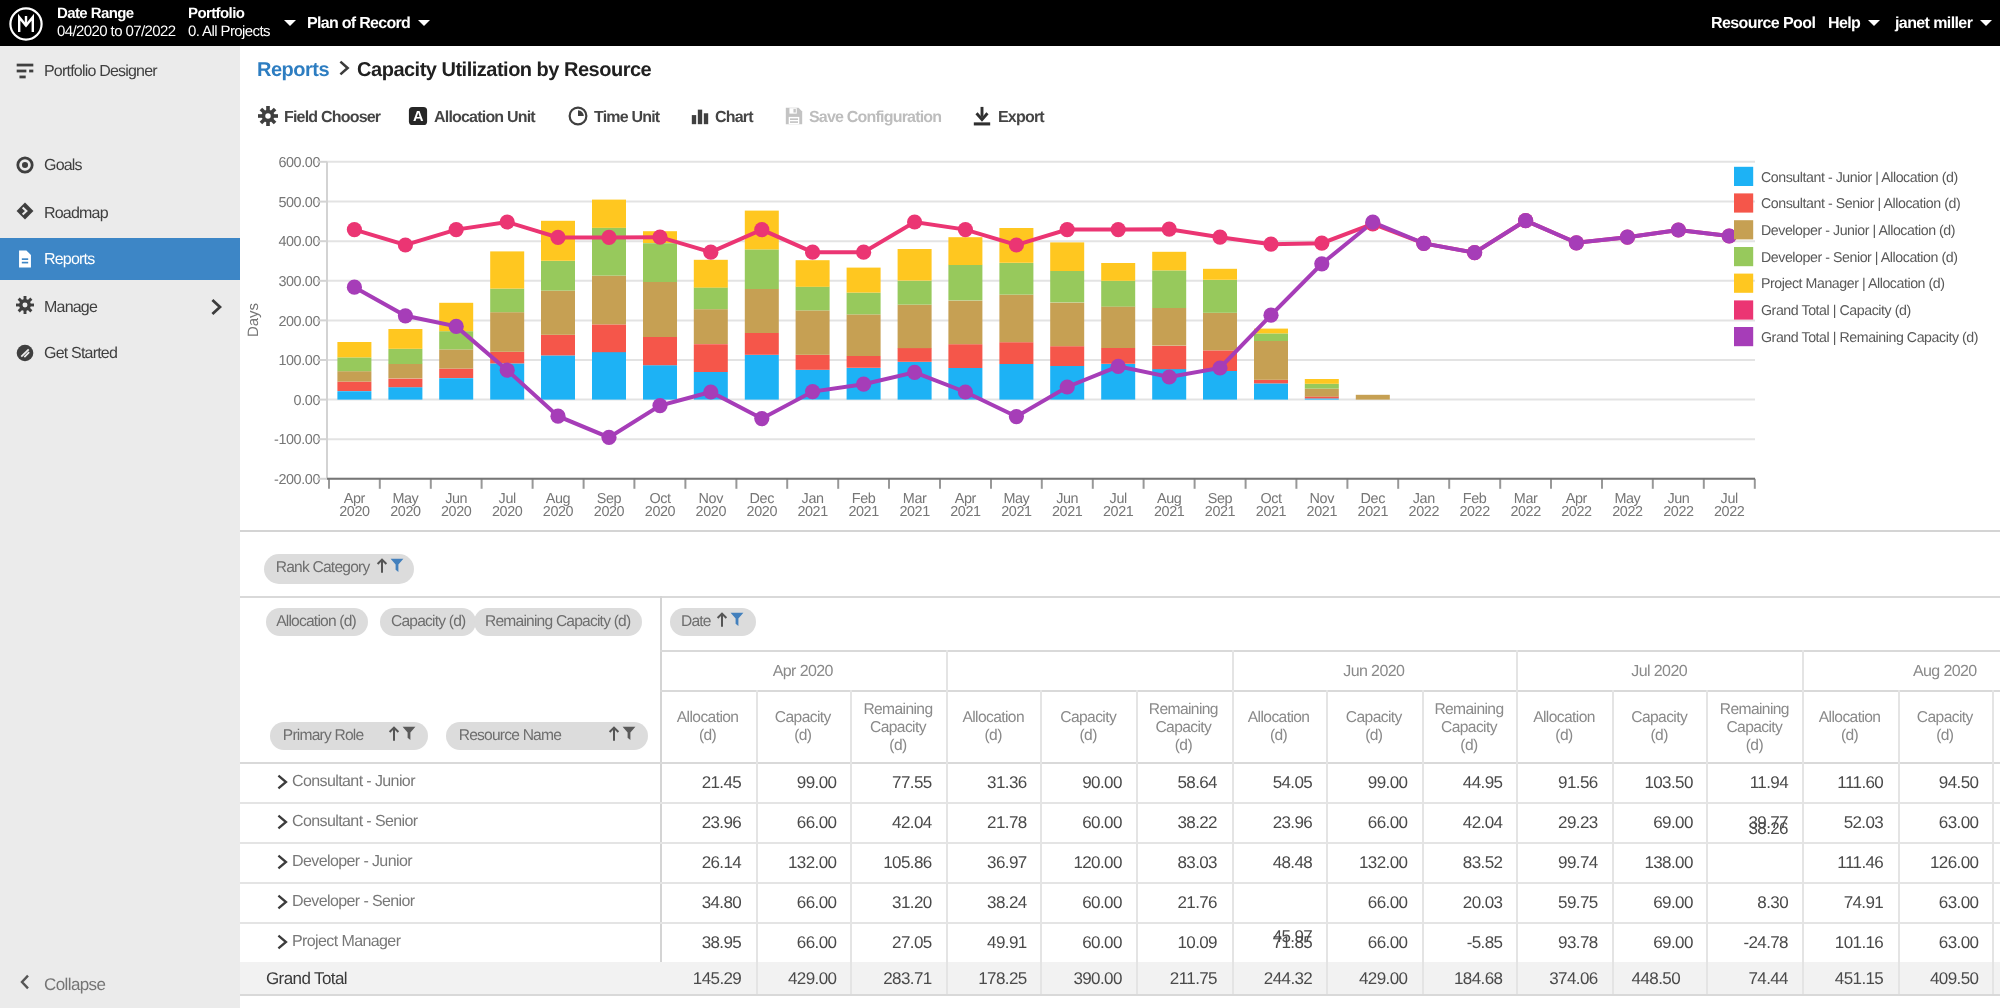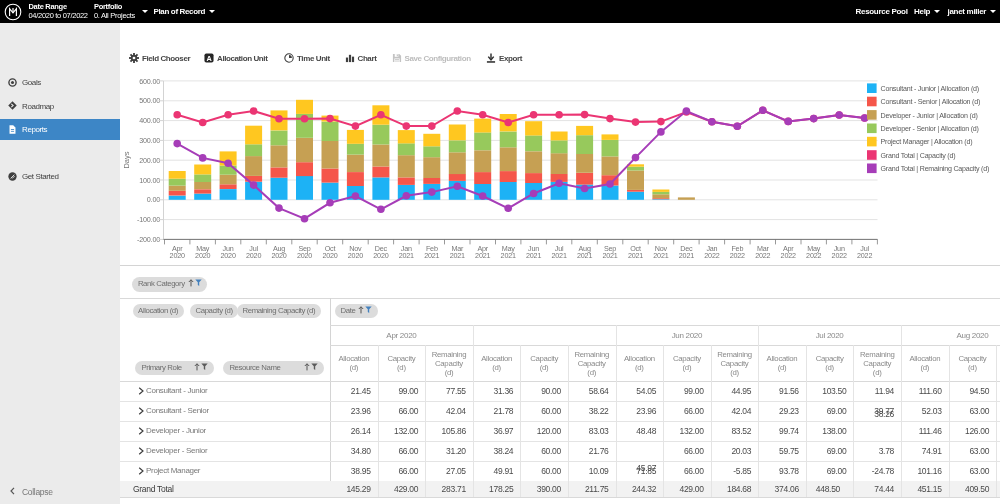--- a/index.html
+++ b/index.html
@@ -66,20 +66,31 @@
         <b>Portfolio</b>
         <span>0. All Projects</span>
       </div>
 <div class="caret" style="position:absolute;left:137.5px;top:10px"></div>
 <div class="tb1" style="left:153.5px">Plan of Record<span class="caret"></span></div>
 <div class="rpool" style="left:855.5px">Resource Pool</div>
 <div class="rpool" style="left:914px">Help<span class="caret"></span></div>
 <div class="rpool" style="left:947.5px">janet miller<span class="caret"></span></div>
 </div>
 <div id="sidebar">
+<div class="sit" style="top:2.1px;">
+        <svg width="9" height="9" viewBox="0 0 13 13">
+          <g fill="#3f3f3f">
+            <rect x="0.5" y="1.2" width="12" height="2"></rect>
+            <rect x="0.5" y="5.5" width="7" height="2"></rect>
+            <rect x="9.5" y="5.5" width="3" height="2"></rect>
+            <rect x="2.5" y="9.8" width="4.5" height="2"></rect>
+          </g>
+        </svg>
+        <span>Portfolio Designer</span>
+      </div>
 <div class="sit" style="top:49.0px;">
         <svg width="9" height="9" viewBox="0 0 13 13">
           <circle cx="6.5" cy="6.5" r="5.2" fill="none" stroke="#3f3f3f" stroke-width="2"></circle>
           <circle cx="6.5" cy="6.5" r="2.2" fill="#3f3f3f"></circle>
         </svg>
         <span>Goals</span>
       </div>
 <div class="sit" style="top:72.5px;">
         <svg width="9" height="9" viewBox="0 0 13 13">
           <path d="M6.5 0.4 L12.6 6.5 L6.5 12.6 L0.4 6.5 Z" fill="#3f3f3f"></path>
@@ -88,35 +99,54 @@
         <span>Roadmap</span>
       </div>
 <div class="sit act" style="top:96.0px;">
         <svg width="9" height="9" viewBox="0 0 13 13">
           <path d="M2.2 0.4 h5.3 l3.3 3.3 v8.9 h-8.6 Z" fill="#fff"></path>
           <rect x="4.2" y="6" width="4.6" height="1.2" fill="#3d86c6"></rect>
           <rect x="4.2" y="8.5" width="4.6" height="1.2" fill="#3d86c6"></rect>
         </svg>
         <span>Reports</span>
       </div>
+<div class="sit" style="top:119.6px;">
+        <svg width="9" height="9" viewBox="0 0 13 13">
+          <rect x="5.45" y="0" width="2.1" height="13" fill="#3f3f3f" transform="rotate(0 6.5 6.5)"></rect>
+          <rect x="5.45" y="0" width="2.1" height="13" fill="#3f3f3f" transform="rotate(45 6.5 6.5)"></rect>
+          <rect x="5.45" y="0" width="2.1" height="13" fill="#3f3f3f" transform="rotate(90 6.5 6.5)"></rect>
+          <rect x="5.45" y="0" width="2.1" height="13" fill="#3f3f3f" transform="rotate(135 6.5 6.5)"></rect>
+          <circle cx="6.5" cy="6.5" r="4.3" fill="#3f3f3f"></circle>
+          <circle cx="6.5" cy="6.5" r="1.8" fill="#ebebeb"></circle>
+        </svg>
+        <span>Manage</span>
+        <span class="mchev">
+          <svg width="6" height="9" viewBox="0 0 6 9">
+            <path d="M1.2 1 L5 4.5 L1.2 8" fill="none" stroke="#3c3c3c" stroke-width="1.4"></path>
+          </svg>
+        </span>
+      </div>
 <div class="sit" style="top:143.1px;">
         <svg width="9" height="9" viewBox="0 0 13 13">
           <circle cx="6.5" cy="6.5" r="6" fill="#3f3f3f"></circle>
           <path d="M3.8 9.2 L9.2 3.8 M6 9.4 L9.5 5.9" stroke="#ebebeb" stroke-width="1.3" fill="none"></path>
         </svg>
         <span>Get Started</span>
       </div>
 <div id="collapse">
         <span class="cc"><svg width="5" height="8" viewBox="0 0 5 8">
             <path d="M4 0.8 L1 4 L4 7.2" fill="none" stroke="#555" stroke-width="1.2"></path>
           </svg></span>
         <span class="ct2">Collapse</span>
       </div>
 </div>
 <div id="main">
+<div id="crumb"><a>Reports</a><span class="sep"><svg width="6" height="8" viewBox="0 0 6 8">
+            <path d="M1.2 0.8 L4.8 4 L1.2 7.2" fill="none" stroke="#3c3c3c" stroke-width="1.3"></path>
+          </svg></span>Capacity Utilization by Resource</div>
 
 <div class="tb">
   <div class="tbi" style="left:9px"><svg width="10" height="10" viewBox="0 0 11 11">
             <rect x="4.5" y="0" width="2" height="11" fill="#3f3f3f" transform="rotate(0 5.5 5.5)"></rect>
             <rect x="4.5" y="0" width="2" height="11" fill="#3f3f3f" transform="rotate(45 5.5 5.5)"></rect>
             <rect x="4.5" y="0" width="2" height="11" fill="#3f3f3f" transform="rotate(90 5.5 5.5)"></rect>
             <rect x="4.5" y="0" width="2" height="11" fill="#3f3f3f" transform="rotate(135 5.5 5.5)"></rect>
             <circle cx="5.5" cy="5.5" r="3.5" fill="#3f3f3f"></circle>
             <circle cx="5.5" cy="5.5" r="1.5" fill="#fff"></circle>
           </svg><span>Field Chooser</span></div>
@@ -578,21 +608,21 @@
 <div class="dv" style="right:581.8px;top:175px;">66.00</div>
 <div class="dv" style="right:534.2px;top:175px;">31.20</div>
 <div class="dv" style="right:486.7px;top:175px;">38.24</div>
 <div class="dv" style="right:439.1px;top:175px;">60.00</div>
 <div class="dv" style="right:391.5px;top:175px;">21.76</div>
 <div class="dv" style="right:343.9px;top:175px;margin-top:17px;">45.97</div>
 <div class="dv" style="right:296.3px;top:175px;">66.00</div>
 <div class="dv" style="right:248.8px;top:175px;">20.03</div>
 <div class="dv" style="right:201.2px;top:175px;">59.75</div>
 <div class="dv" style="right:153.6px;top:175px;">69.00</div>
-<div class="dv" style="right:106.0px;top:175px;">3.78</div>
+<div class="dv" style="right:106.0px;top:175px;">8.30</div>
 <div class="dv" style="right:58.4px;top:175px;margin-left:36px;">74.91</div>
 <div class="dv" style="right:10.8px;top:175px;">63.00</div>
 <div class="hl" style="left:0px;top:195px;width:880px;background:#e4e4e4"></div>
 <div class="rl" style="left:26px;top:195px;width:180px;"><span class="chev">
             <svg width="6" height="8" viewBox="0 0 6 8">
               <path d="M1.2 0.8 L5 4 L1.2 7.2" fill="none" stroke="#3c3c3c" stroke-width="1.15"></path>
             </svg>
           </span>Project Manager</div>
 <div class="dv" style="right:629.4px;top:195px;">38.95</div>
 <div class="dv" style="right:581.8px;top:195px;">66.00</div>

